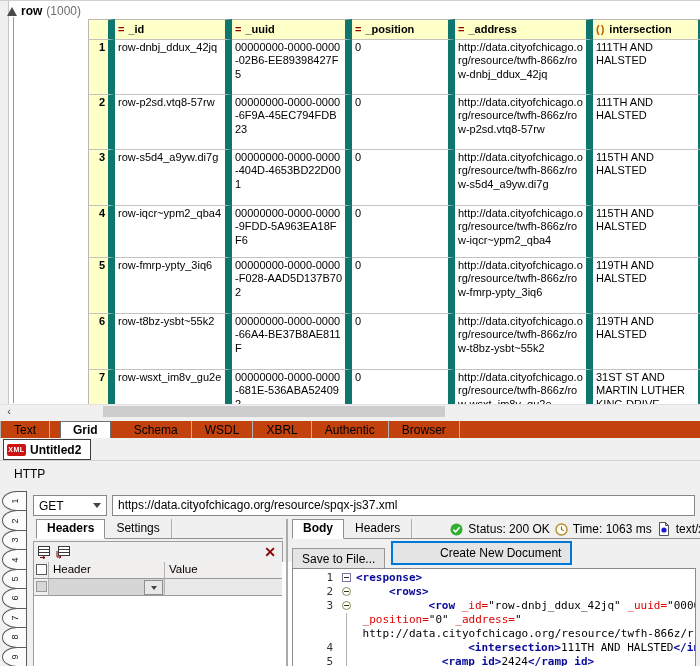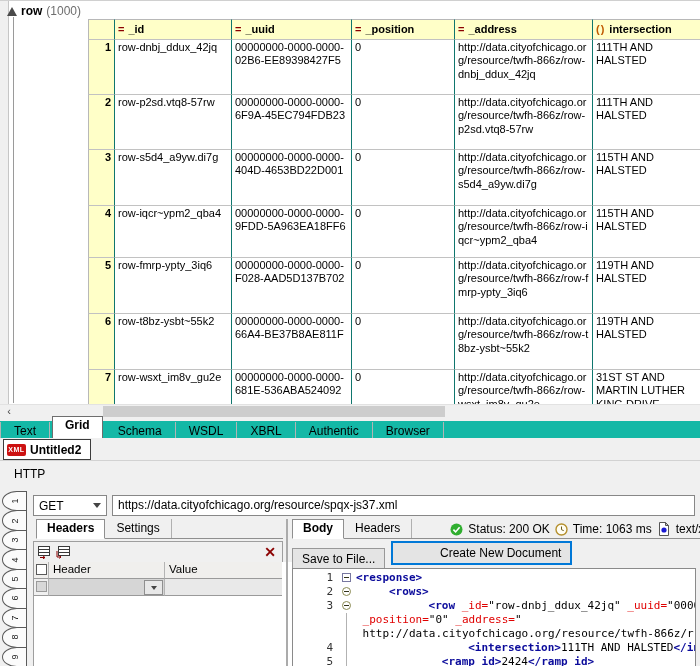--- a/index.html
+++ b/index.html
@@ -10,39 +10,39 @@
   .grid-area{position:absolute;left:0;top:0;width:700px;height:403px;background:#fff;overflow:hidden;}
   .left-strip{position:absolute;left:0;top:0;width:8px;height:403px;background:#f0f0f0;border-right:1px solid #c6c6c6;}
   .tree-line{position:absolute;left:13px;top:16px;width:1px;height:386px;background:#9a9a9a;}
   .collapse-tri{position:absolute;left:7px;top:6px;width:0;height:0;
     border-left:5px solid transparent;border-right:5px solid transparent;border-bottom:9px solid #4a4a4a;}
   .root-label{position:absolute;left:21px;top:3px;font-weight:bold;}
   .root-count{font-weight:normal;color:#6e6e6e;margin-left:4px;}
   .gtable{position:absolute;left:88px;top:18px;}
   .ghead{display:flex;background:#ffffc8;font-weight:bold;font-size:11px;}
   .ghead .gcell{border-top:1px solid #b8b8b8;background:#ffffc8;padding:3px 3px 2px;}
-  .gcell{box-sizing:border-box;border-right:1px solid #0f766e;border-bottom:1px solid #c2c2c2;
+  .gcell{box-sizing:border-box;border-right:7px solid #0f766e;border-bottom:1px solid #c2c2c2;
          font-size:11px;line-height:13.5px;padding:1px 3px;overflow:hidden;}
   .c0{width:27px;background:#ffffc8;text-align:right;font-weight:bold;border-left:1px solid #b8b8b8;}
   .c1{width:117px;} .c2{width:120px;word-break:break-all;} .c3{width:103px;}
   .c4{width:138px;word-break:break-all;} .c5{width:112px;}
   .grow{display:flex;background:#fff;}
   .colicon-attr{color:#8b0000;font-weight:bold;margin-right:4px;}
   .colicon-elem{color:#c05a00;font-weight:bold;margin-right:4px;letter-spacing:1px;}
   
   .hscroll{position:absolute;left:0;top:403px;width:700px;height:13px;background:#f0f0f0;border-top:1px solid #e2e2e2;}
   .hs-arrow{position:absolute;left:2px;top:0;width:14px;height:13px;text-align:center;line-height:12px;
             font-size:11px;color:#4a4a4a;}
   .hs-thumb{position:absolute;left:103px;top:1px;width:342px;height:11px;background:#cdcdcd;}
   
-  .view-tabs{position:absolute;left:0;top:420px;width:700px;height:20px;display:flex;align-items:center;
-             border-bottom:1px solid #8f8f8f;background:#14b8a6;}
+  .view-tabs{position:absolute;left:0;top:420px;width:700px;height:20px;display:flex;align-items:flex-start;
+             border-bottom:1px solid #8f8f8f;background:#c2410c;}
   .vtab{padding:2px 13px 3px;border-right:1px solid #b4b4b4;text-align:center;}
   .vtab:first-child{border-left:1px solid #b4b4b4;}
-  .vtab.active{font-weight:bold;background:#fff;border:1px solid #6e6e6e;padding:1px 12px 13px;margin:0 2px;}
+  .vtab.active{font-weight:bold;background:#fff;border:1px solid #6e6e6e;padding:1px 12px 13px;margin:0 10px;}
   
   .doc-bar{position:absolute;left:0;top:437px;width:700px;height:22px;background:#f0f0f0;border-bottom:1px solid #d2d2d2;}
   .doc-tab{position:absolute;left:3px;top:1px;height:19px;background:#fff;border:1px solid #3c3c3c;
            display:flex;align-items:center;gap:4px;padding:0 9px 0 3px;font-weight:bold;}
   .xml-icon{width:19px;height:12px;background:#cc1111;border-radius:2px;color:#fff;font-size:7px;
             font-weight:bold;text-align:center;line-height:12px;letter-spacing:0.5px;}
   
   .http-title{position:absolute;left:14px;top:466px;}
   .req-strip{position:absolute;left:2px;top:491px;width:25px;height:175px;display:flex;flex-direction:column;}
   .req-tab{flex:1;border:1px solid #5a5a5a;border-radius:60% 0 0 60%/50% 0 0 50%;background:#fbfbfb;

